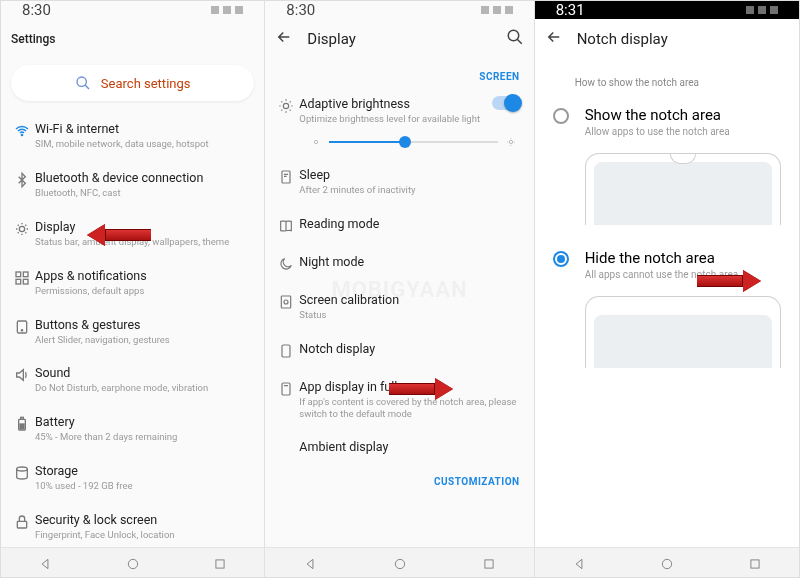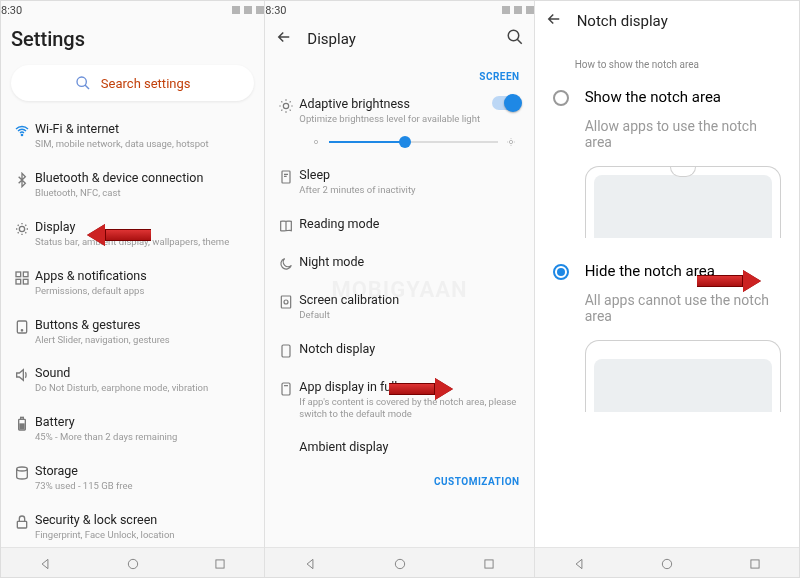--- a/index.html
+++ b/index.html
@@ -4,30 +4,30 @@
 <style>
   * { box-sizing: border-box; margin: 0; padding: 0; }
   html, body { width: 800px; height: 578px; font-family: -apple-system, Roboto, Arial, sans-serif; background: #fff; overflow: hidden; }
   .canvas { display: flex; width: 800px; height: 578px; border: 1px solid #ddd; }
   .pane { position: relative; height: 100%; border-right: 1px solid #e0e0e0; overflow: hidden; background: #fafafa; }
   .pane:last-child { border-right: none; }
   .pane.p1 { width: 265px; }
   .pane.p2 { width: 270px; }
   .pane.p3 { width: 265px; background: #fff; }
 
-  .status { display: flex; align-items: center; height: 18px; padding: 0 0; font-size: 11px; color: #444; }
+  .status { display: flex; align-items: center; height: 18px; padding: 0 21px; font-size: 15px; color: #444; }
   .status .time { flex: 1; }
   .status .icons { display: flex; gap: 4px; opacity: .6; }
   .status .sicon { width: 8px; height: 8px; background: #888; }
   .status.dark { background: #000; color: #fff; }
   .status.dark .sicon { background: #bbb; }
 
   .hdr { display: flex; align-items: center; height: 40px; padding: 0 10px; gap: 14px; }
   .hdr .title { font-size: 15px; color: #222; }
-  .hdr .title.big { font-size: 20px; font-weight: 500; }
+  .hdr .title.big { font-size: 12px; font-weight: 500; }
   .hdr .spacer { flex: 1; }
   .back svg, .search-ic svg { width: 18px; height: 18px; stroke: #444; fill: none; stroke-width: 2; }
 
   .searchbar { margin: 6px 10px 10px; height: 36px; border-radius: 18px; background: #fff; box-shadow: 0 1px 3px rgba(0,0,0,.08); display: flex; align-items: center; justify-content: center; gap: 10px; color: #c2410c; font-size: 13px; }
   .searchbar svg { width: 16px; height: 16px; stroke: #6a8fd8; fill: none; stroke-width: 2; }
 
   .list { padding: 0 0 40px 0; }
   .row { display: flex; align-items: flex-start; padding: 10px 14px 10px 12px; gap: 4px; }
   .row .ic { width: 18px; display: flex; justify-content: center; padding-top: 2px; color: #7a7a7a; }
   .row .ic.accent { color: #1e88e5; }
@@ -48,21 +48,21 @@
   .slider-thumb { position: absolute; left: 45%; top: 50%; width: 12px; height: 12px; border-radius: 50%; background: #1e88e5; transform: translate(-50%, -50%); }
 
   .watermark { position: absolute; left: 50%; top: 50%; transform: translate(-50%, -50%); font-size: 22px; font-weight: 700; letter-spacing: 1px; color: rgba(0,0,0,0.04); pointer-events: none; }
 
   .notch-intro { padding: 18px 18px 8px 40px; font-size: 10px; color: #888; }
   .radio-row { display: flex; align-items: flex-start; padding: 10px 14px 10px 18px; gap: 16px; }
   .radio { width: 16px; height: 16px; border: 2px solid #999; border-radius: 50%; margin-top: 2px; position: relative; flex-shrink: 0; }
   .radio.checked { border-color: #1e88e5; }
   .radio.checked::after { content: ''; position: absolute; inset: 2px; background: #1e88e5; border-radius: 50%; }
   .radio-row .txt .lbl { font-size: 15px; }
-  .radio-row .txt .sub { font-size: 14px; color: #9a9a9a; margin-top: 12px; }
+  .radio-row .txt .sub { font-size: 10px; color: #9a9a9a; margin-top: 2px; }
 
   .phone-outline { margin: 6px 18px 14px 50px; height: 72px; border: 1.5px solid #d0d0d0; border-bottom: none; border-radius: 14px 14px 0 0; position: relative; overflow: hidden; }
   .phone-outline .screen { position: absolute; inset: 8px 8px 0 8px; background: #eceff1; border-radius: 8px 8px 0 0; }
   .phone-outline .notch { position: absolute; top: 0; left: 50%; width: 26px; height: 10px; background: #fff; border: 1.5px solid #d0d0d0; border-top: none; border-radius: 0 0 14px 14px; transform: translateX(-50%); }
   .phone-outline.hide .screen { top: 18px; }
 
   .navbar { position: absolute; bottom: 0; left: 0; right: 0; height: 30px; background: #f3f3f3; display: flex; align-items: center; justify-content: space-around; border-top: 1px solid #e4e4e4; }
   .navbar .nbtn { width: 14px; height: 14px; }
   .navbar svg { stroke: #777; fill: none; stroke-width: 1.5; }
 
@@ -189,21 +189,21 @@
       </div>
       <div class="row">
         <span class="ic">
             <svg class="ico" viewBox="0 0 24 24" fill="none" stroke="currentColor" stroke-width="2">
               <ellipse cx="12" cy="6" rx="8" ry="3"></ellipse>
               <path d="M4 6v12c0 1.7 3.6 3 8 3s8-1.3 8-3V6"></path>
             </svg>
           </span>
         <span class="txt">
             <div class="lbl">Storage</div>
-            <div class="sub">73% used - 115 GB free</div>
+            <div class="sub">10% used - 192 GB free</div>
           </span>
       </div>
       <div class="row">
         <span class="ic">
             <svg class="ico" viewBox="0 0 24 24" fill="none" stroke="currentColor" stroke-width="2">
               <rect x="5" y="11" width="14" height="10" rx="1"></rect>
               <path d="M8 11V7a4 4 0 118 0v4"></path>
             </svg>
           </span>
         <span class="txt">
@@ -314,21 +314,21 @@
       </div>
       <div class="row">
         <span class="ic">
             <svg class="ico" viewBox="0 0 24 24" fill="none" stroke="currentColor" stroke-width="1.8">
               <rect x="5" y="3" width="14" height="18" rx="1"></rect>
               <circle cx="12" cy="12" r="3"></circle>
             </svg>
           </span>
         <span class="txt">
             <div class="lbl">Screen calibration</div>
-            <div class="sub">Default</div>
+            <div class="sub">Status</div>
           </span>
       </div>
       <div class="row">
         <span class="ic">
             <svg class="ico" viewBox="0 0 24 24" fill="none" stroke="currentColor" stroke-width="1.8">
               <rect x="6" y="3" width="12" height="18" rx="2"></rect>
             </svg>
           </span>
         <span class="txt">
             <div class="lbl">Notch display</div>
@@ -366,20 +366,28 @@
       <span class="nbtn"><svg viewBox="0 0 24 24">
             <circle cx="12" cy="12" r="8"></circle>
           </svg></span>
       <span class="nbtn"><svg viewBox="0 0 24 24">
             <rect x="5" y="5" width="14" height="14"></rect>
           </svg></span>
     </div>
   </div>
 
   <div class="pane p3">
+    <div class="status dark">
+      <span class="time">8:31</span>
+      <span class="icons">
+          <span class="sicon"></span>
+          <span class="sicon"></span>
+          <span class="sicon"></span>
+        </span>
+    </div>
     <div class="hdr">
       <span class="back"><svg viewBox="0 0 24 24">
             <path d="M19 12H5M11 6l-6 6 6 6"></path>
           </svg></span>
       <span class="title">Notch display</span>
     </div>
     <div class="notch-intro">How to show the notch area</div>
 
     <div class="radio-row">
       <span class="radio"></span>

